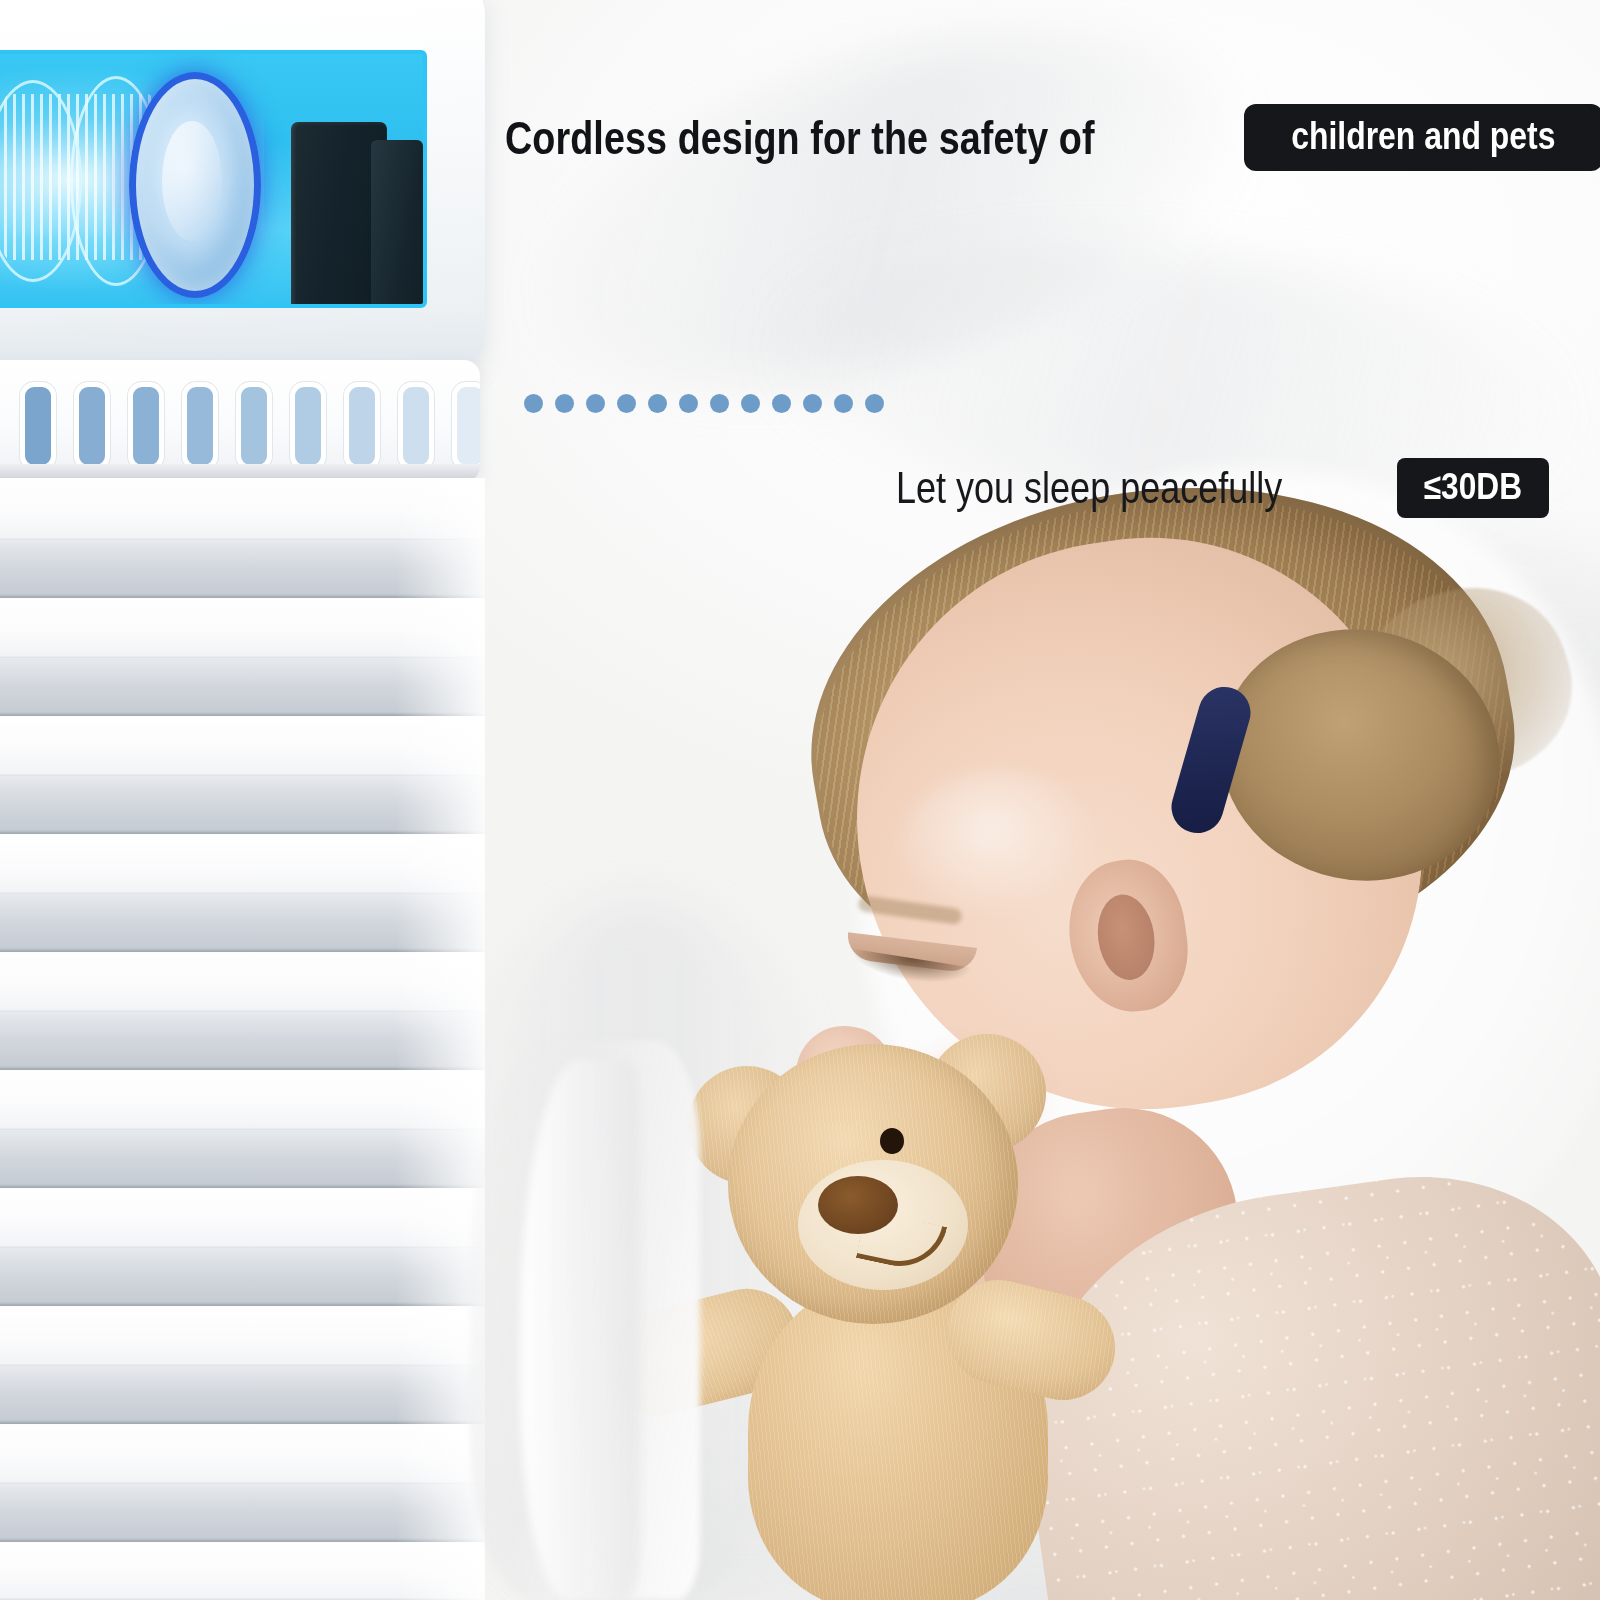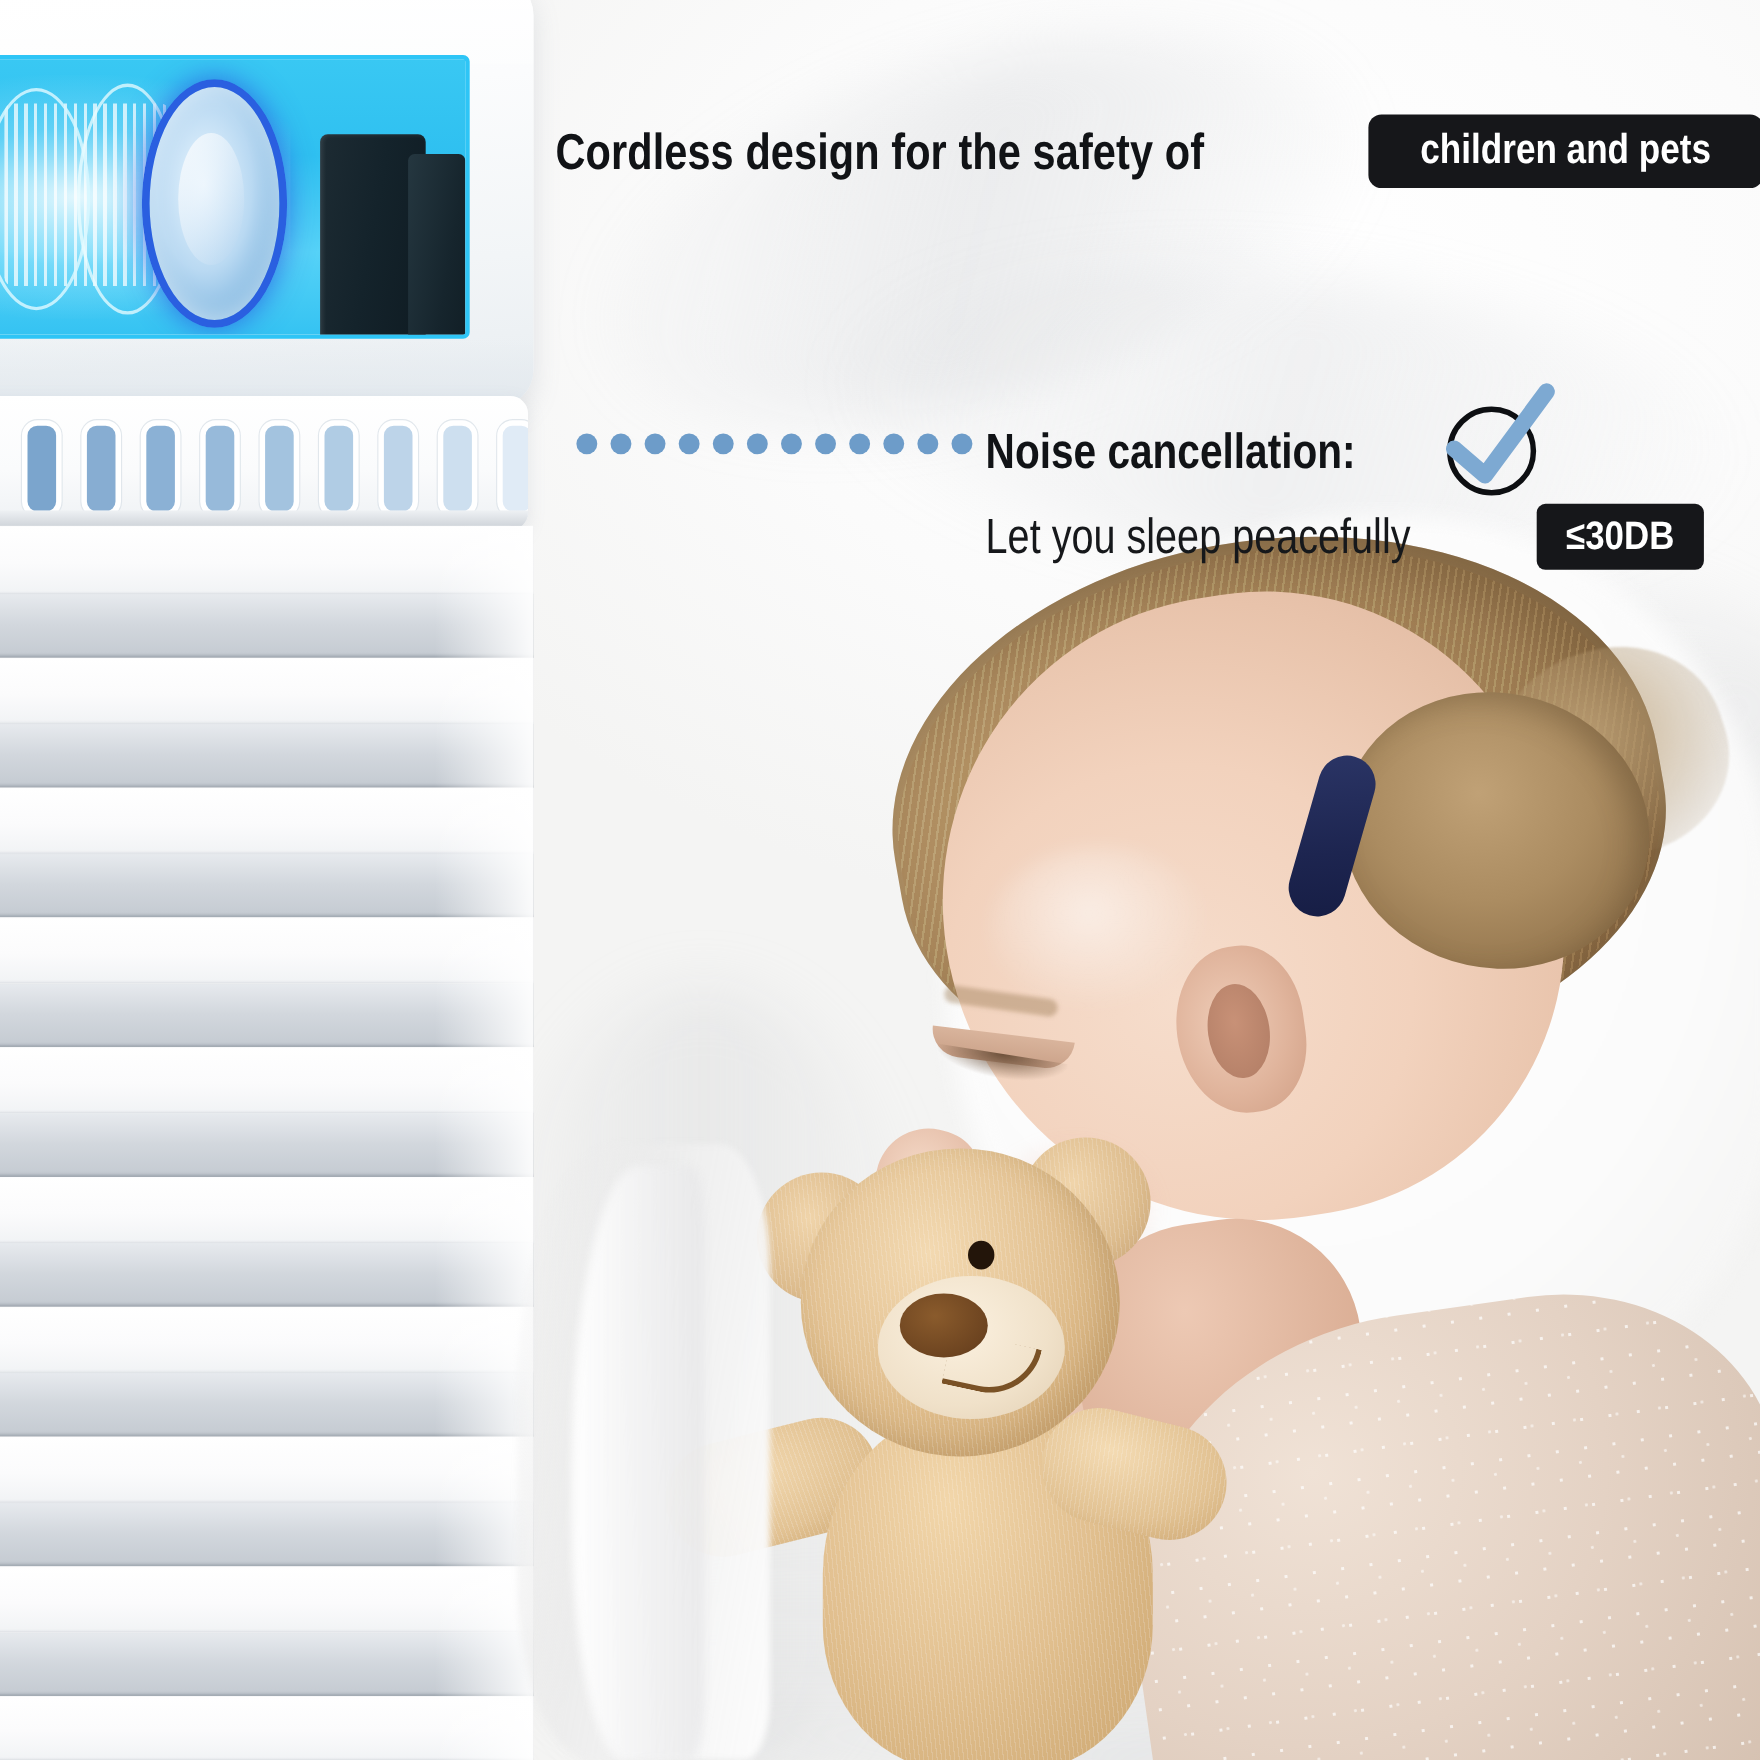--- a/index.html
+++ b/index.html
@@ -377,29 +377,20 @@
       <div class="dot" style="background: rgb(109, 156, 201);"></div>
       <div class="dot" style="background: rgb(109, 156, 201);"></div>
       <div class="dot" style="background: rgb(109, 156, 201);"></div>
       <div class="dot" style="background: rgb(109, 156, 201);"></div>
       <div class="dot" style="background: rgb(109, 156, 201);"></div>
       <div class="dot" style="background: rgb(109, 156, 201);"></div>
       <div class="dot" style="background: rgb(109, 156, 201);"></div>
       <div class="dot" style="background: rgb(109, 156, 201);"></div>
     </div>
 
-  <div class="noise-line">
-    <div class="txt">Noise cancellation:</div>
-    <div class="check">
-      <svg width="96" height="96" viewBox="0 0 96 96">
-        <circle cx="46" cy="50" r="38" fill="none" stroke="#0d0f12" stroke-width="5"></circle>
-        <path d="M12 48 L40 72 L96 -4" fill="none" stroke="#7da9d2" stroke-width="15" stroke-linecap="round" stroke-linejoin="round"></path>
-      </svg>
-    </div>
-  </div>
 
   <div class="sleep-line">
     <div class="txt">Let you sleep peacefully</div>
     <div class="pill-db">
       <span>≤30DB</span>
     </div>
   </div>
 
 </div>
 

